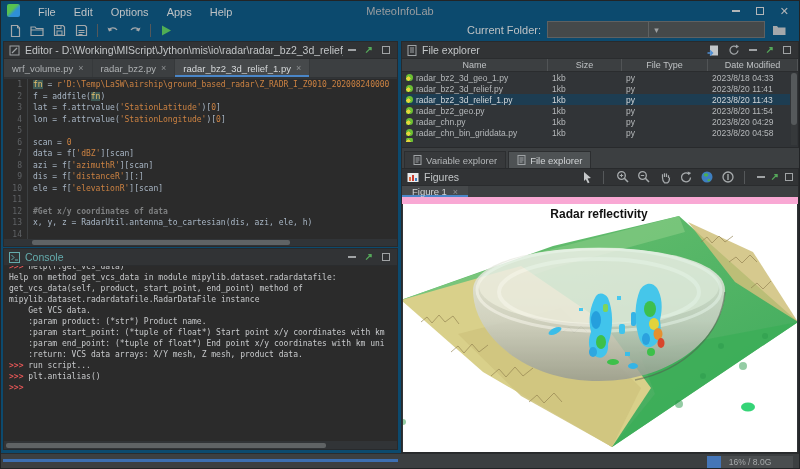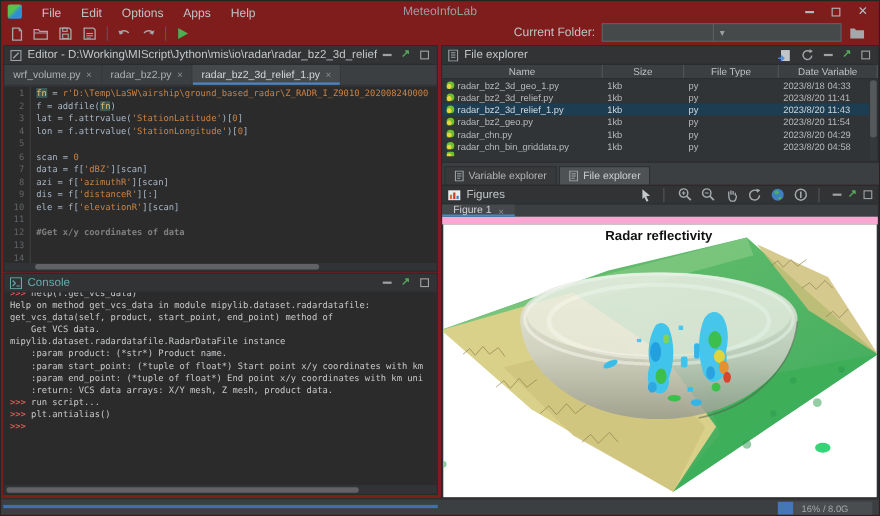--- a/index.html
+++ b/index.html
@@ -1,17 +1,17 @@
 <!DOCTYPE html>
 <html><head>
 <meta charset="utf-8">
 <style>
   * { margin:0; padding:0; box-sizing:border-box; }
   html,body { background:#2a2c2e; }
-  #app { position:relative; width:800px; height:469px; background:#7f1d1d;
+  #app { position:relative; width:800px; height:469px; background:#0c4a6e;
          font-family:"Liberation Sans",sans-serif; color:#bbbec0; overflow:hidden;
          border:1px solid #222426; }
   
   #menubar { position:absolute; left:0; top:0; width:100%; height:19px; display:flex; align-items:center; }
   #logo { width:13px; height:13px; margin:0 9px 0 6px; border-radius:2px;
           background:linear-gradient(135deg,#57c24f 0 40%,#2f8fd6 60% 100%); }
   .menu-item { font-size:11px; padding:0 9px; color:#bfc2c4; cursor:default; }
   #win-title { position:absolute; left:0; right:0; text-align:center; font-size:11px; color:#9a9da0; pointer-events:none; }
   #win-controls { position:absolute; right:4px; top:0; height:19px; display:flex; align-items:center; gap:16px; padding-right:6px; }
   .wc { color:#b3b6b8; font-size:11px; line-height:10px; }
@@ -195,21 +195,21 @@
         <div class="codeline"><span class="ln">3</span><span><span class="tk-p">lat = f.attrvalue(</span><span class="tk-s">'StationLatitude'</span><span class="tk-p">)[</span><span class="tk-n">0</span><span class="tk-p">]</span></span></div>
         <div class="codeline"><span class="ln">4</span><span><span class="tk-p">lon = f.attrvalue(</span><span class="tk-s">'StationLongitude'</span><span class="tk-p">)[</span><span class="tk-n">0</span><span class="tk-p">]</span></span></div>
         <div class="codeline"><span class="ln">5</span></div>
         <div class="codeline"><span class="ln">6</span><span><span class="tk-p">scan = </span><span class="tk-n">0</span></span></div>
         <div class="codeline"><span class="ln">7</span><span><span class="tk-p">data = f[</span><span class="tk-s">'dBZ'</span><span class="tk-p">][scan]</span></span></div>
         <div class="codeline"><span class="ln">8</span><span><span class="tk-p">azi = f[</span><span class="tk-s">'azimuthR'</span><span class="tk-p">][scan]</span></span></div>
         <div class="codeline"><span class="ln">9</span><span><span class="tk-p">dis = f[</span><span class="tk-s">'distanceR'</span><span class="tk-p">][:]</span></span></div>
         <div class="codeline"><span class="ln">10</span><span><span class="tk-p">ele = f[</span><span class="tk-s">'elevationR'</span><span class="tk-p">][scan]</span></span></div>
         <div class="codeline"><span class="ln">11</span><span></span></div>
         <div class="codeline"><span class="ln">12</span><span><span class="tk-c">#Get x/y coordinates of data</span></span></div>
-        <div class="codeline"><span class="ln">13</span></div>
+        <div class="codeline"><span class="ln">13</span><span><span class="tk-p">x, y, z = RadarUtil.antenna_to_cartesian(dis, azi, ele, h)</span></span></div>
         <div class="codeline"><span class="ln">14</span><span></span></div>
       </div>
     <div class="hscroll">
         <div class="hthumb" style="left:28px;width:258px;"></div>
       </div>
   </div>
 
   <div class="panel" id="console-panel">
     <div class="phead">
       <svg width="11" height="11" viewBox="0 0 11 11">
@@ -222,22 +222,22 @@
         <span class="ico-min"></span>
         <span class="ico-ext">↗</span>
         <span class="ico-max"></span>
       </span>
     </div>
     <div id="console-body">
         <div class="cline"><span class="prompt">&gt;&gt;&gt; </span><span>help(f.get_vcs_data)</span></div>
         <div class="cline"><span>Help on method get_vcs_data in module mipylib.dataset.radardatafile:</span></div>
         <div class="cline"><span></span></div>
         <div class="cline"><span>get_vcs_data(self, product, start_point, end_point) method of</span></div>
+        <div class="cline"><span>mipylib.dataset.radardatafile.RadarDataFile instance</span></div>
         <div class="cline"><span>    Get VCS data.</span></div>
-        <div class="cline"><span>mipylib.dataset.radardatafile.RadarDataFile instance</span></div>
         <div class="cline"><span></span></div>
         <div class="cline"><span>    :param product: (*str*) Product name.</span></div>
         <div class="cline"><span>    :param start_point: (*tuple of float*) Start point x/y coordinates with km</span></div>
         <div class="cline"><span>    :param end_point: (*tuple of float*) End point x/y coordinates with km uni</span></div>
         <div class="cline"><span></span></div>
         <div class="cline"><span>    :return: VCS data arrays: X/Y mesh, Z mesh, product data.</span></div>
         <div class="cline"><span></span></div>
         <div class="cline"><span class="prompt">&gt;&gt;&gt; </span><span>run script...</span></div>
         <div class="cline"><span class="prompt">&gt;&gt;&gt; </span><span>plt.antialias()</span></div>
         <div class="cline"><span class="prompt">&gt;&gt;&gt; </span><span></span></div>
@@ -265,21 +265,21 @@
           </svg>
         <span class="ico-min"></span>
         <span class="ico-ext">↗</span>
         <span class="ico-max"></span>
       </span>
     </div>
     <div id="fhead-row">
       <span class="hc">Name</span>
       <span class="hc">Size</span>
       <span class="hc">File Type</span>
-      <span class="hc">Date Variable</span>
+      <span class="hc">Date Modified</span>
     </div>
     <div id="frows">
         <div class="frow">
           <span class="fc">
             <span class="py-ico"></span>
             <span>radar_bz2_3d_geo_1.py</span>
           </span>
           <span class="fc">1kb</span>
           <span class="fc">py</span>
           <span class="fc">2023/8/18 04:33</span>

